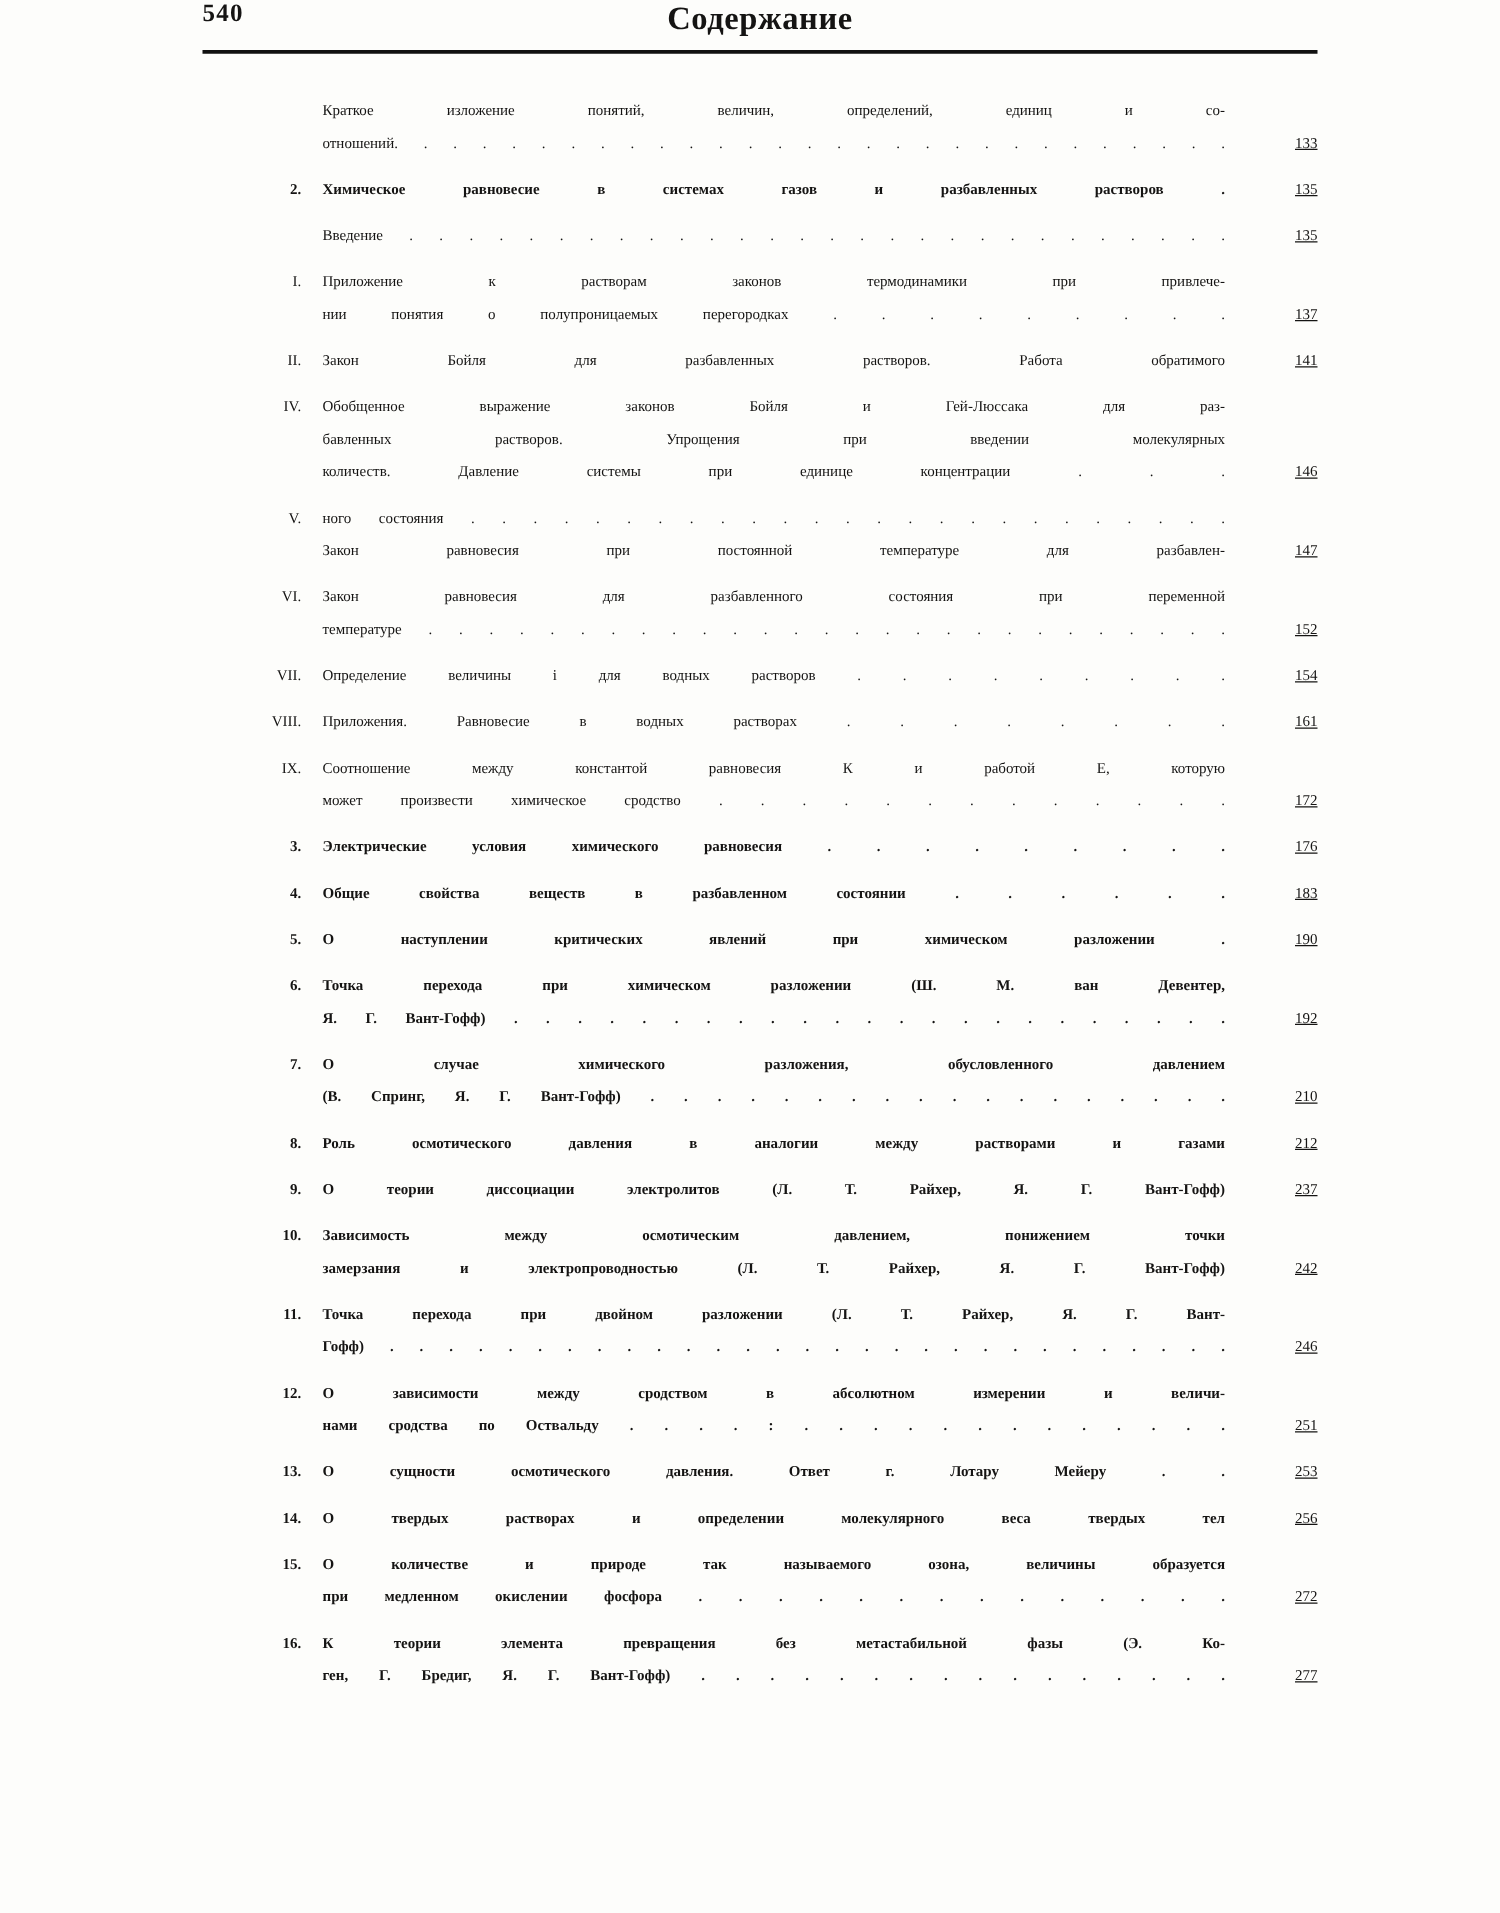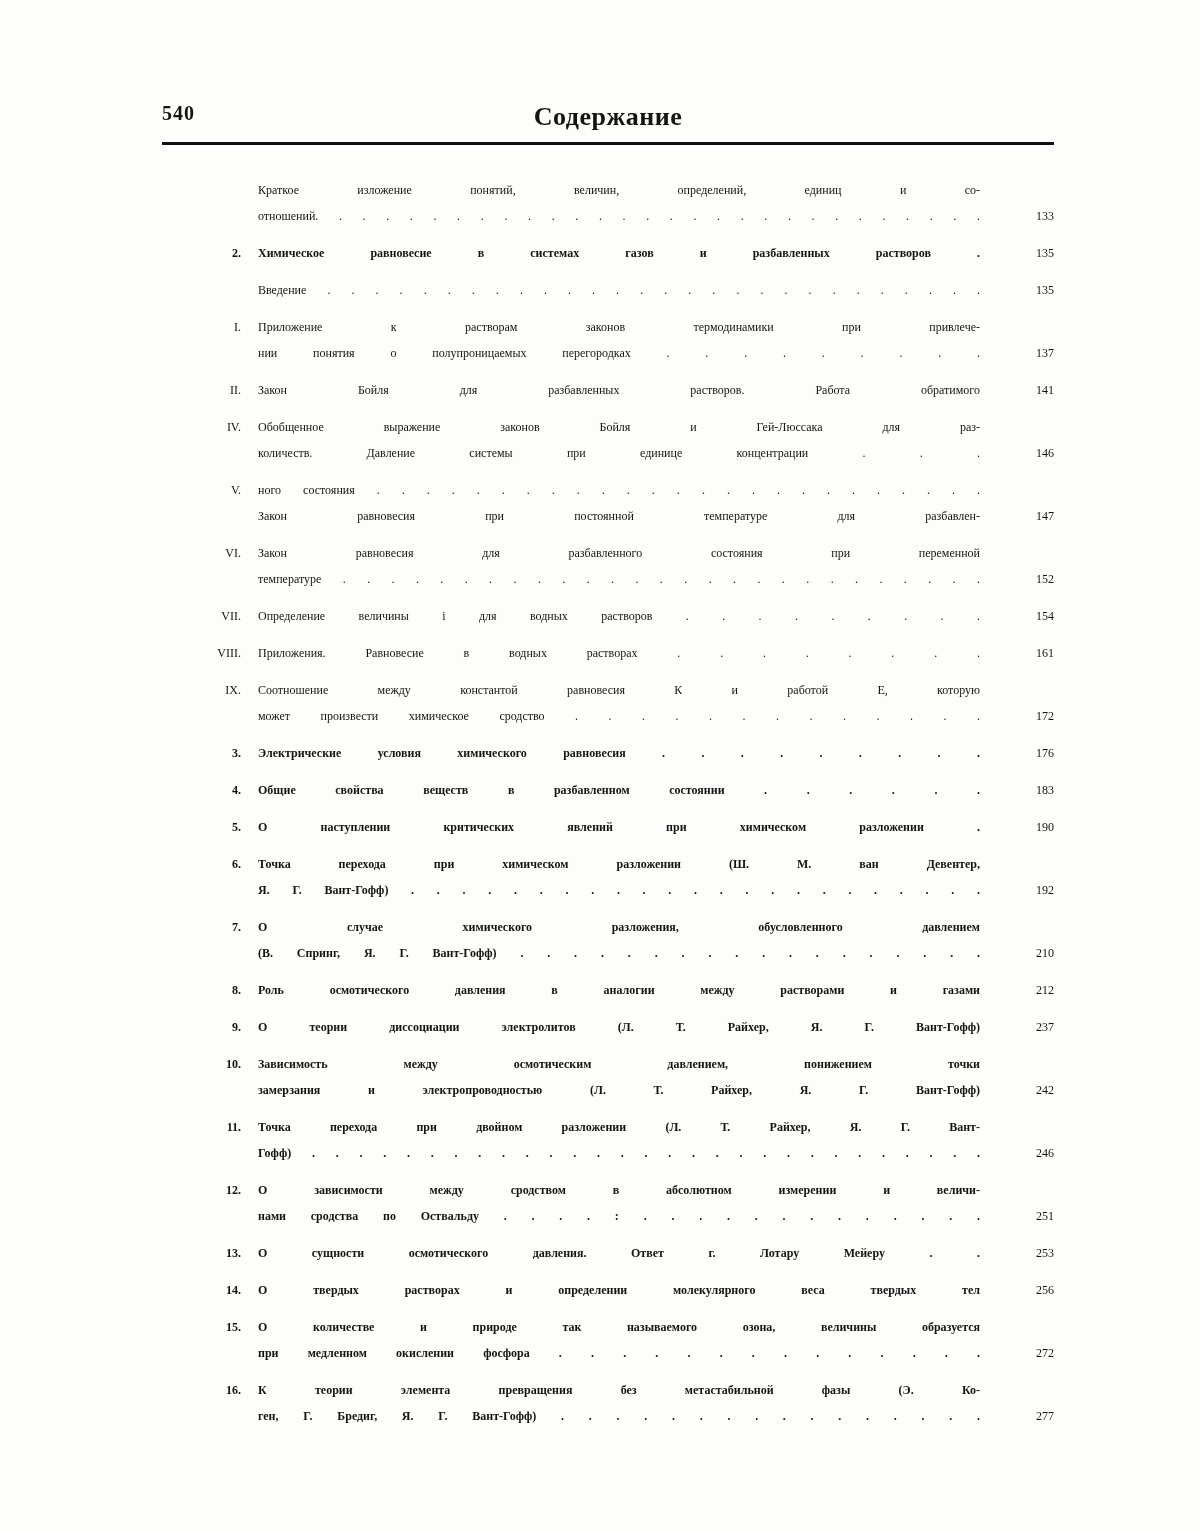--- a/index.html
+++ b/index.html
@@ -8,21 +8,20 @@
     background: #f4f2ee;
   }
   .sheet {
     width: 1200px;
     height: 1530px;
     background: #fdfdfb;
     font-family: "Liberation Serif", "DejaVu Serif", serif;
     color: #151413;
     overflow: hidden;
     box-sizing: border-box;
-    padding-top: 102px;
   }
   .content {
     width: 892px;
     margin-left: 162px;
   }
   .pageheader {
     position: relative;
     padding-bottom: 10px;
     border-bottom: 3px solid #111;
   }
@@ -64,20 +63,21 @@
   .entry .text .line {
     text-align: justify;
     text-align-last: justify;
     word-spacing: 1px;
   }
   .entry .pagenum {
     flex: none;
     width: 74px;
     text-align: right;
     align-self: flex-end;
+    text-decoration: underline;
   }
   .entry.bold .label,
   .entry.bold .text {
     font-weight: bold;
   }
 </style>
 </head>
 <body>
 
 <div class="sheet">
@@ -123,20 +123,21 @@
           <div class="label">II.</div>
           <div class="text">
             <div class="line">Закон Бойля для разбавленных растворов. Работа обратимого</div>
           </div>
           <div class="pagenum">141</div>
         </div>
         <div class="entry">
           <div class="label">IV.</div>
           <div class="text">
             <div class="line">Обобщенное выражение законов Бойля и Гей-Люссака для раз-</div>
+            <div class="line">бавленных растворов. Упрощения при введении молекулярных</div>
             <div class="line">количеств. Давление системы при единице концентрации . . .</div>
           </div>
           <div class="pagenum">146</div>
         </div>
         <div class="entry">
           <div class="label">V.</div>
           <div class="text">
             <div class="line">ного состояния . . . . . . . . . . . . . . . . . . . . . . . . .</div>
             <div class="line">Закон равновесия при постоянной температуре для разбавлен-</div>
           </div>

